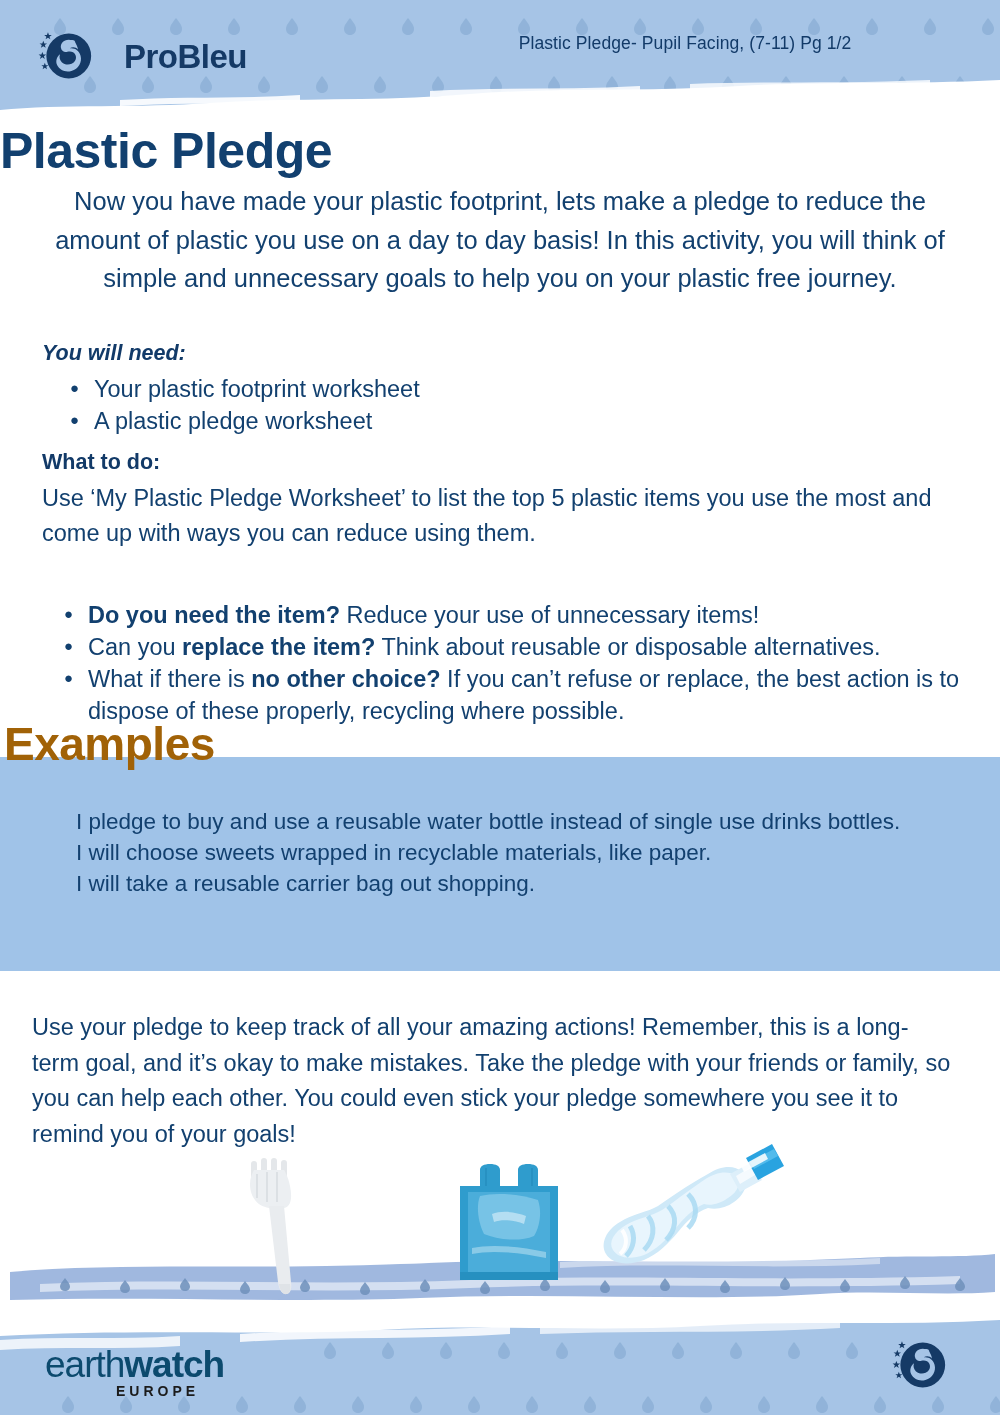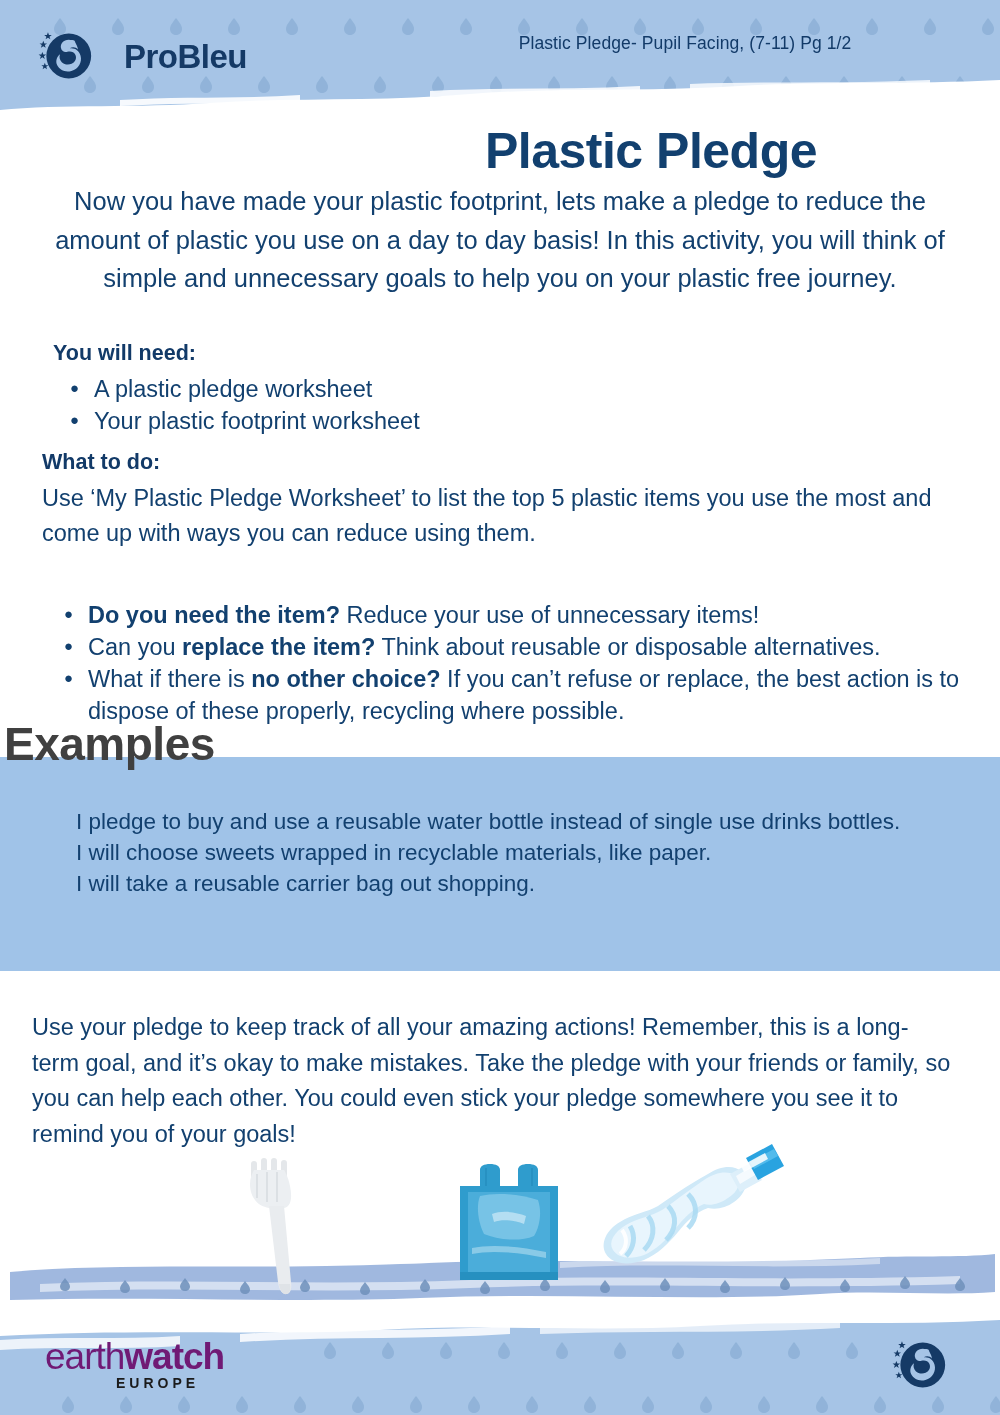--- a/index.html
+++ b/index.html
@@ -32,21 +32,21 @@
     text-align:center;
     font-size:17.5px; font-weight:normal; color:#123a68;
     letter-spacing:0.1px;
   }
   
   .header-tear { position:absolute; left:0; top:78px; width:1000px; height:58px; }
 
   
   .main-title {
     position:absolute; left:0; top:124px; width:817px;
-    text-align:right;
+    text-align:left;
     font-size:50px; font-weight:bold; color:#12406f;
     letter-spacing:-0.5px;
     line-height:1.1;
   }
 
   
   .intro {
     position:absolute; left:30px; top:182px; width:940px;
     text-align:center;
     font-size:25.5px; line-height:38.5px; color:#12406f;
@@ -70,21 +70,21 @@
   }
   b, strong { font-weight:bold; }
 
   
   .examples-band {
     position:absolute; left:0; top:757px; width:1000px; height:214px;
     background:#a0c3e8;
   }
   .examples-title {
     position:absolute; left:4px; top:717px;
-    font-size:46px; font-weight:bold; color:#404040; letter-spacing:-0.5px;
+    font-size:46px; font-weight:bold; color:#a16207; letter-spacing:-0.5px;
     z-index:3;
   }
   .examples-list {
     position:absolute; left:76px; top:806px; width:880px; z-index:4;
   }
   .examples-list li {
     list-style:none;
     font-size:22.5px; line-height:31px; color:#12406f;
   }
 
@@ -98,21 +98,21 @@
   .illustration { position:absolute; left:0; top:1140px; width:1000px; height:180px; }
 
   
   .footer {
     position:absolute; left:0; top:1318px; width:1000px; height:97px;
     background:#a6c4e6; overflow:hidden;
   }
   .footer-drops { position:absolute; left:0; top:0; width:1000px; height:97px; }
   .footer-tear { position:absolute; left:0; top:-8px; width:1000px; height:50px; }
   .ew-logo { position:absolute; left:45px; top:20px; }
-  .ew-word { font-size:37px; color:#701a75; letter-spacing:-1px; line-height:1; }
+  .ew-word { font-size:37px; color:#0c4a6e; letter-spacing:-1px; line-height:1;margin-top:8px; }
   .ew-word .lt { font-weight:normal; }
   .ew-word .bd { font-weight:bold; }
   .ew-sub {
     font-size:14px; font-weight:bold; color:#1b1b1b; letter-spacing:4px;
     text-align:center; margin-top:0; padding-left:46px;
   }
   .pb-footer-mark { position:absolute; right:52px; top:18px; width:56px; height:58px; }
 </style>
 </head>
 <body>
@@ -195,24 +195,24 @@
       <path d="M120,22 C180,18 240,21 300,17 L300,23 C240,27 180,24 120,28 Z" fill="#ffffff" opacity="0.9"></path>
       <path d="M430,13 C500,9 570,12 640,8 L640,14 C570,18 500,15 430,19 Z" fill="#ffffff" opacity="0.85"></path>
       <path d="M690,6 C760,3 840,6 930,2 L930,8 C840,12 760,9 690,12 Z" fill="#ffffff" opacity="0.8"></path>
     </svg>
   </div>
 
   <div class="main-title">Plastic Pledge</div>
 
   <div class="intro">Now you have made your plastic footprint, lets make a pledge to reduce the amount of plastic you use on a day to day basis! In this activity, you will think of simple and unnecessary goals to help you on your plastic free journey.</div>
 
-  <div class="sec-head" style="left:53px; top:341px;">You will need:</div>
+  <div class="sec-head" style="left:42px; top:341px;font-style:italic;">You will need:</div>
   <ul class="bullets" style="left:68px; top:373px; width:700px;">
+    <li>Your plastic footprint worksheet</li>
     <li>A plastic pledge worksheet</li>
-    <li>Your plastic footprint worksheet</li>
   </ul>
 
   <div class="sec-head" style="left:42px; top:450px;">What to do:</div>
   <div class="para" style="left:42px; top:481px; width:890px;">Use ‘My Plastic Pledge Worksheet’ to list the top 5 plastic items you use the most and come up with ways you can reduce using them.</div>
 
   <ul class="bullets" style="left:62px; top:551px; width:910px;margin-top:48px;">
     <li>
       <b>Do you need the item?</b><span> Reduce your use of unnecessary items!</span>
     </li>
     <li>

